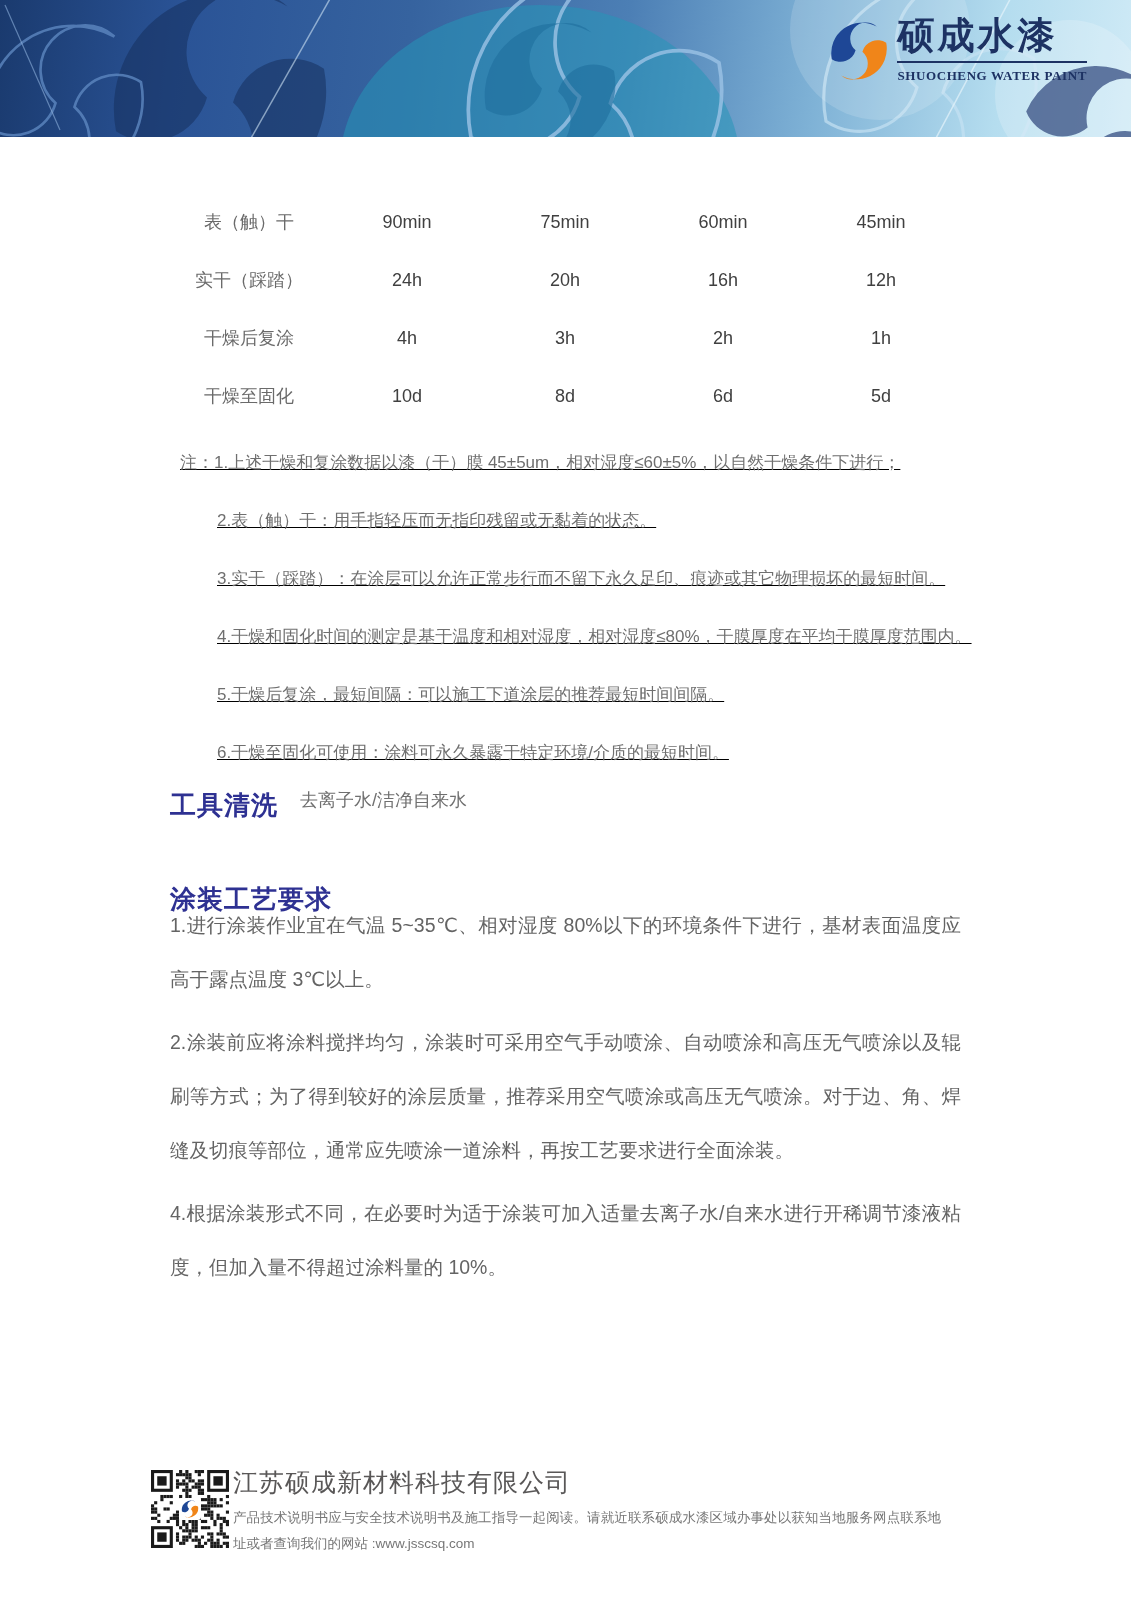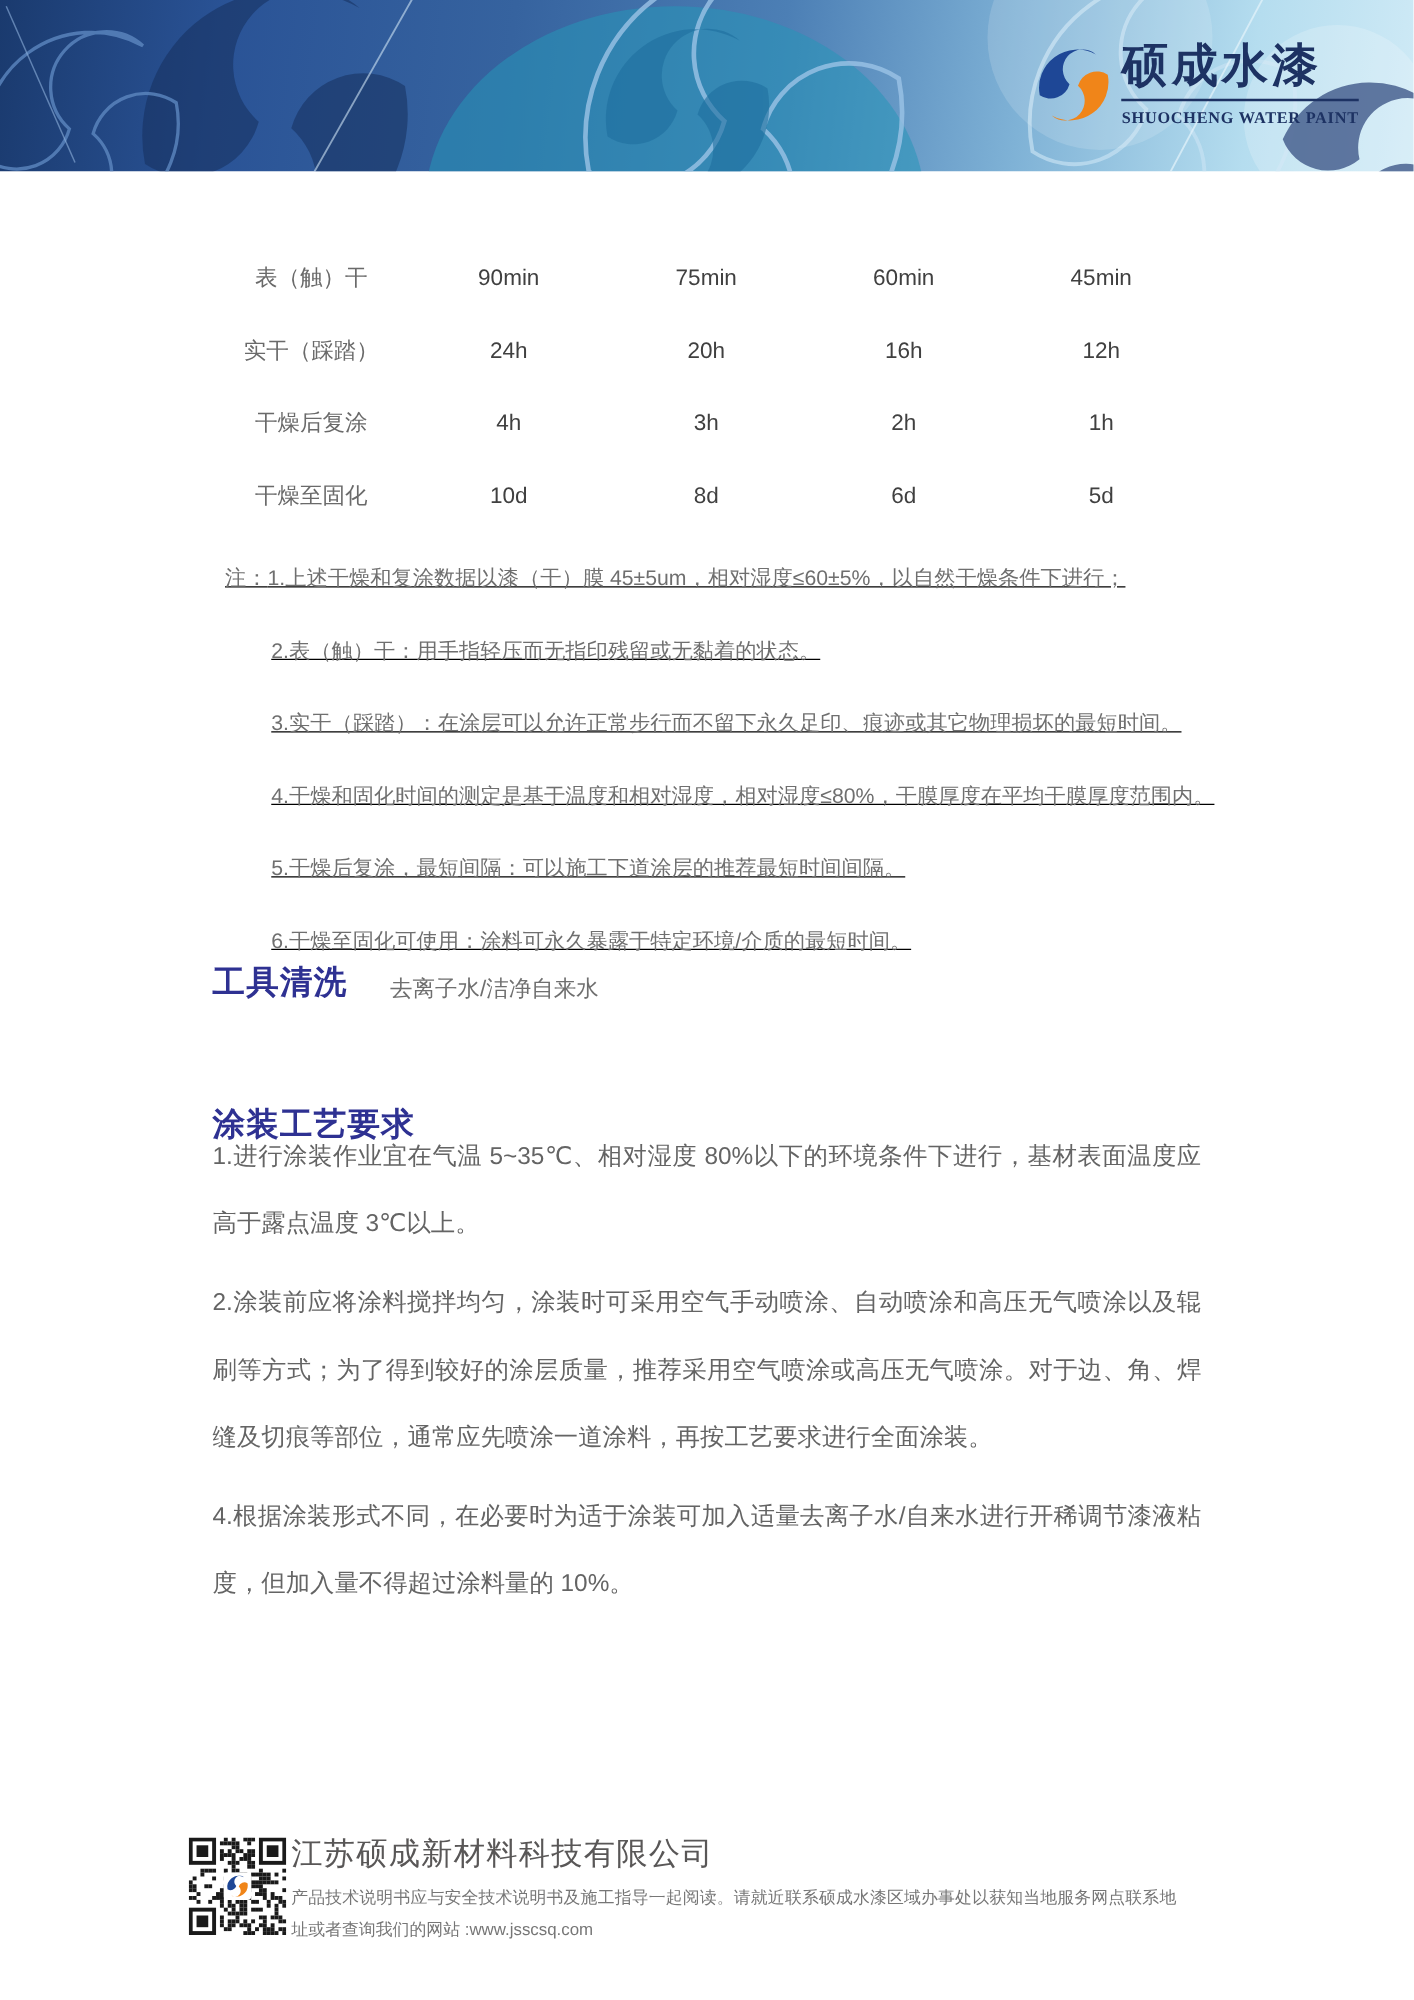--- a/index.html
+++ b/index.html
@@ -6,21 +6,21 @@
   html,body { background:#ffffff; }
   body { font-family:"Liberation Sans","DejaVu Sans",sans-serif; }
   .page { position:relative; width:1131px; height:1600px; margin:0 auto; background:#fff; overflow:hidden; }
 
   
   .header {
     position:absolute; top:0; left:0; width:1131px; height:137px; overflow:hidden;
     background:linear-gradient(97deg,#1a3a6e 0%,#2a5396 16%,#36639f 36%,#4c7fb5 55%,#7fb2d6 72%,#b5ddef 88%,#cfeaf6 100%);
   }
   .header-art { position:absolute; top:0; left:0; }
-  .logo-block { position:absolute; top:34px; right:44px; display:flex; align-items:center; gap:4px; }
+  .logo-block { position:absolute; top:17px; right:44px; display:flex; align-items:flex-start; gap:4px; }
   .logo-icon svg { width:68px; height:68px; display:block; }
   .brand-cn {
     font-family:"Liberation Serif","DejaVu Serif",serif; font-weight:700; font-size:37px; line-height:1;
     color:#1d3263; letter-spacing:3px; padding-bottom:7px; border-bottom:2px solid #1d3263; white-space:nowrap;
   }
   .brand-en {
     margin-top:5px; font-family:"Liberation Serif","DejaVu Serif",serif; font-weight:700; font-size:13px;
     color:#1d3263; letter-spacing:.6px; white-space:nowrap;
   }
 
@@ -28,23 +28,23 @@
   .drying-table { position:absolute; top:193px; left:170px; width:790px; border-collapse:collapse; table-layout:fixed; }
   .drying-table td { height:58px; text-align:center; vertical-align:middle; font-size:18px; color:#404040; }
   .drying-table td.rowlabel { color:#6a6a6a; }
 
   
   .notes { position:absolute; top:434px; left:180px; width:786px;text-decoration:underline; }
   .note-line { height:58px; line-height:58px; font-size:17px; color:#6f6f6f; white-space:nowrap; }
   .note-line.indent { padding-left:37px; }
 
   
-  .tool-row { position:absolute; top:768px; left:170px; display:flex; align-items:flex-end; }
+  .tool-row { position:absolute; top:788px; left:170px; display:flex; align-items:flex-start; }
   .h-navy { font-size:26px; font-weight:700; color:#2e3192; letter-spacing:1px; white-space:nowrap; }
-  .tool-value { margin-left:34px; font-size:18px; color:#6f6f6f; white-space:nowrap; }
+  .tool-value { margin-left:22px; font-size:18px; color:#6f6f6f; white-space:nowrap; }
   .process-heading { position:absolute; top:845px; left:170px;margin-top:37px; }
 
   
   .paragraphs { position:absolute; top:898px; left:170px; width:791px; }
   .paragraphs p { font-size:19.5px; line-height:54px; color:#646464; text-align:justify; margin:0 0 9px 0; }
 
   
   .qr { position:absolute; left:151px; top:1470px; width:78px; height:78px; }
   .qr svg { width:78px; height:78px; display:block; }
   .qr-logo { position:absolute; left:28px; top:28px; width:22px; height:22px; background:#fff; border-radius:3px; padding:1px; }

